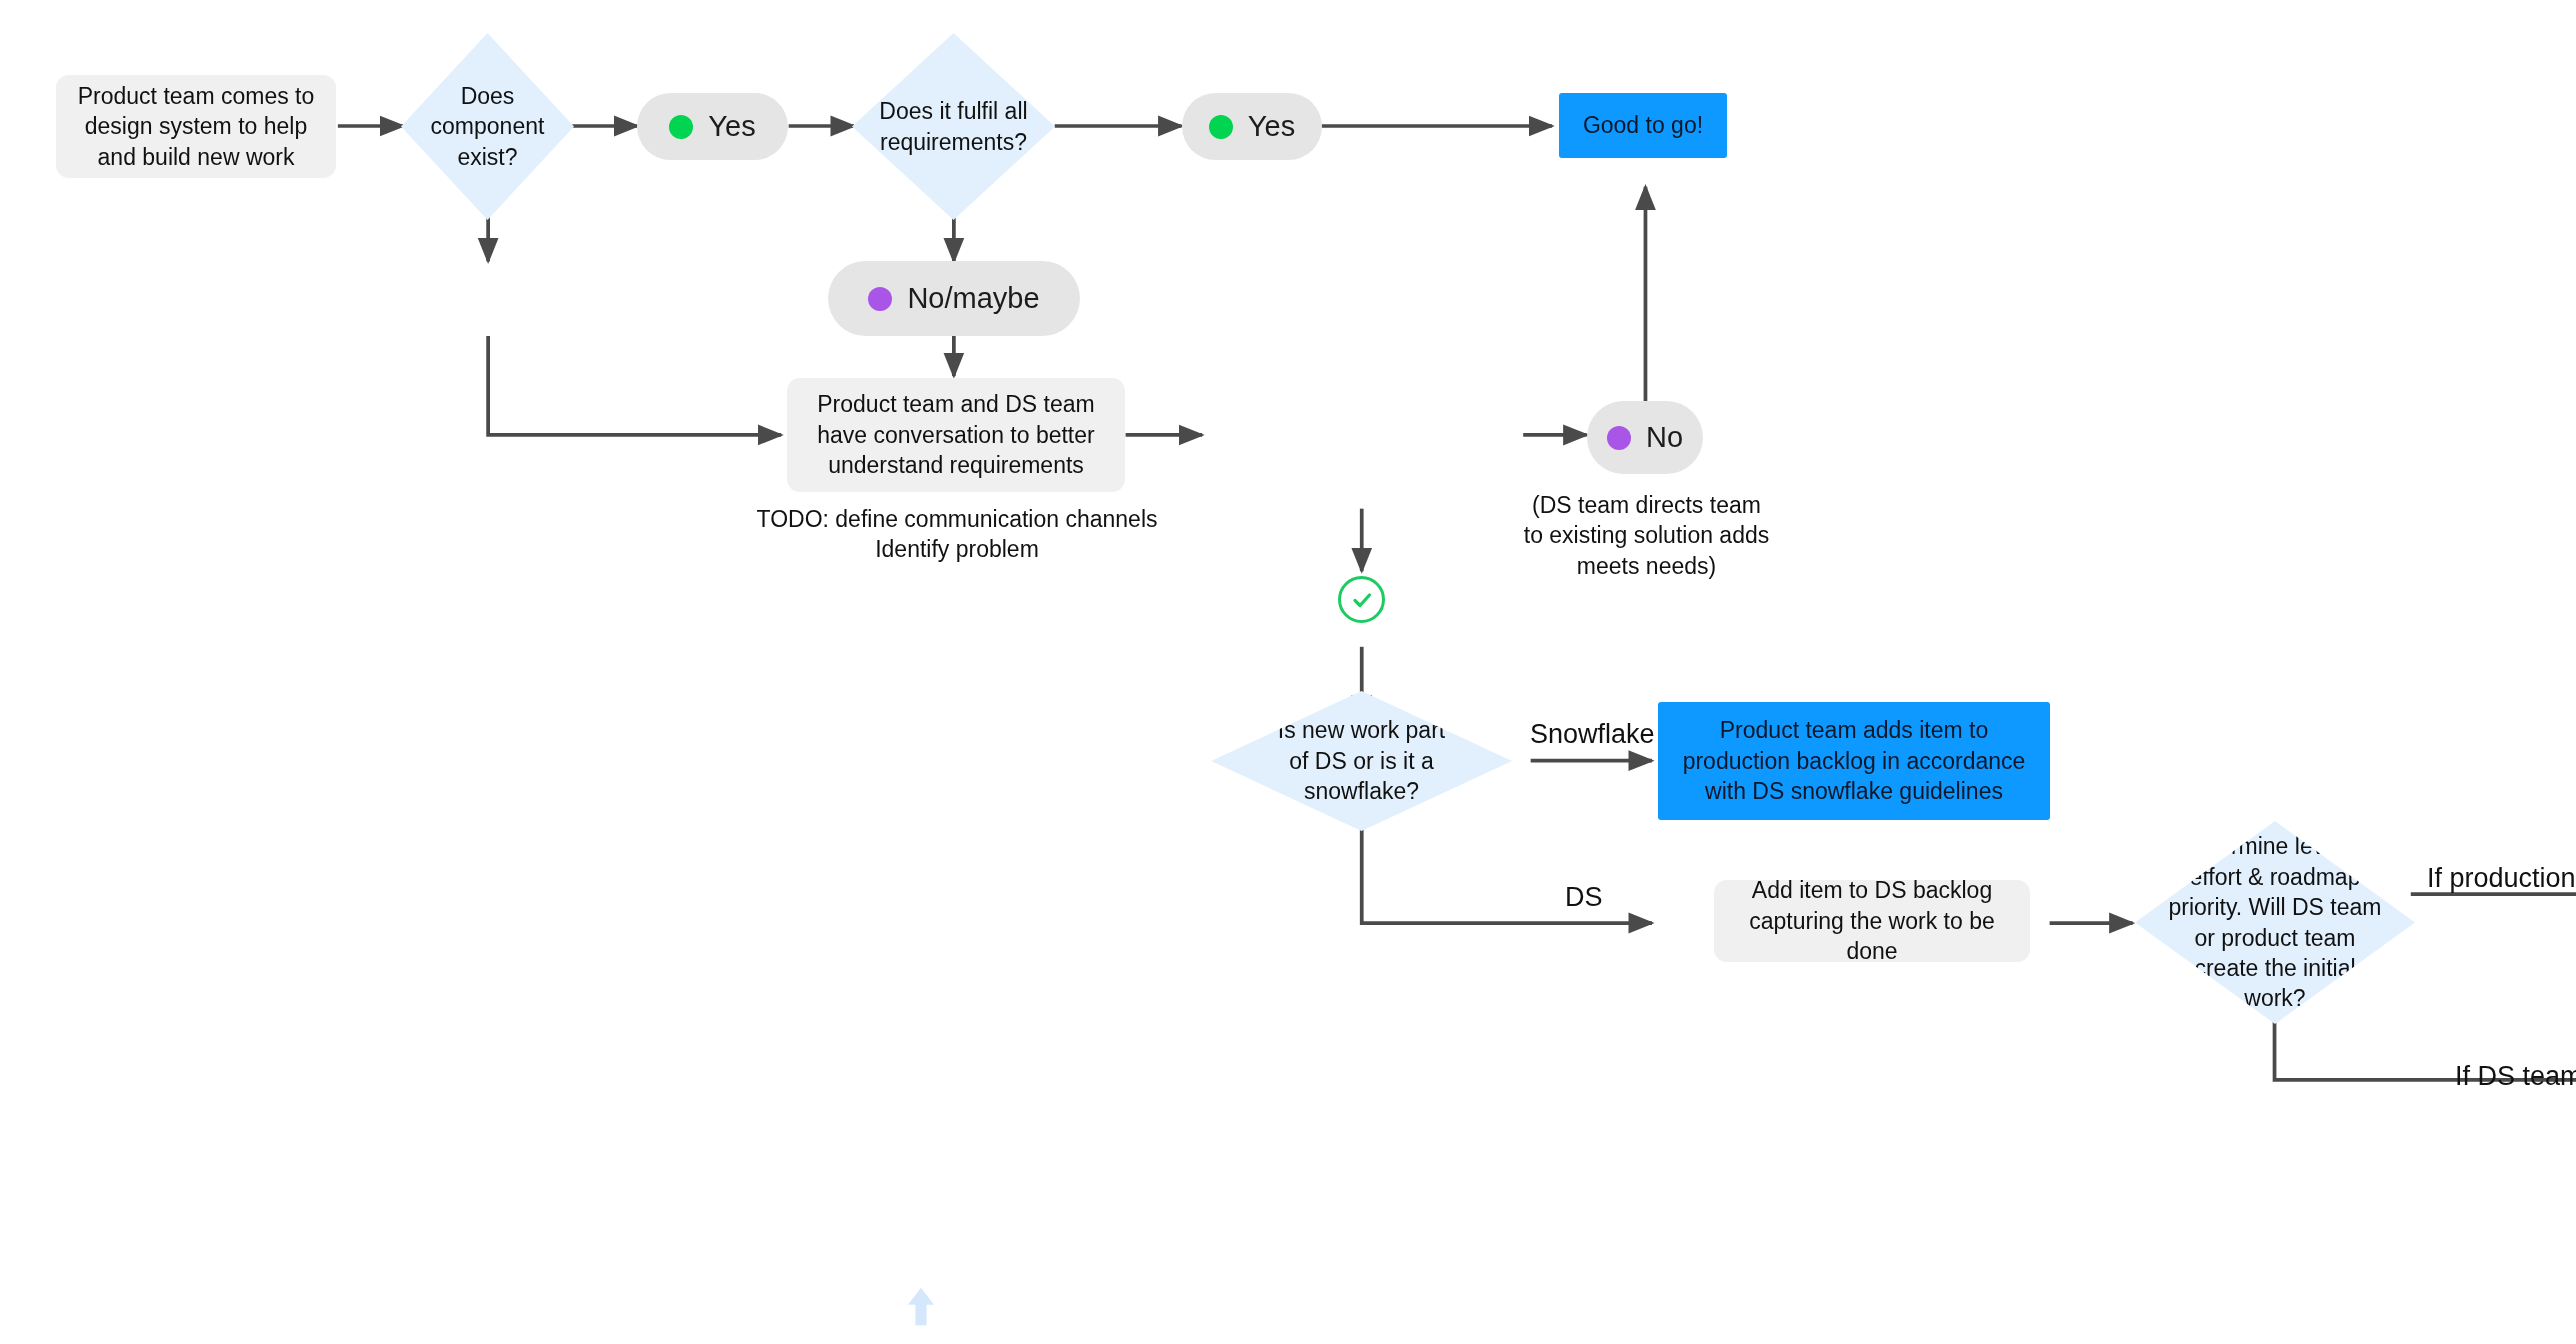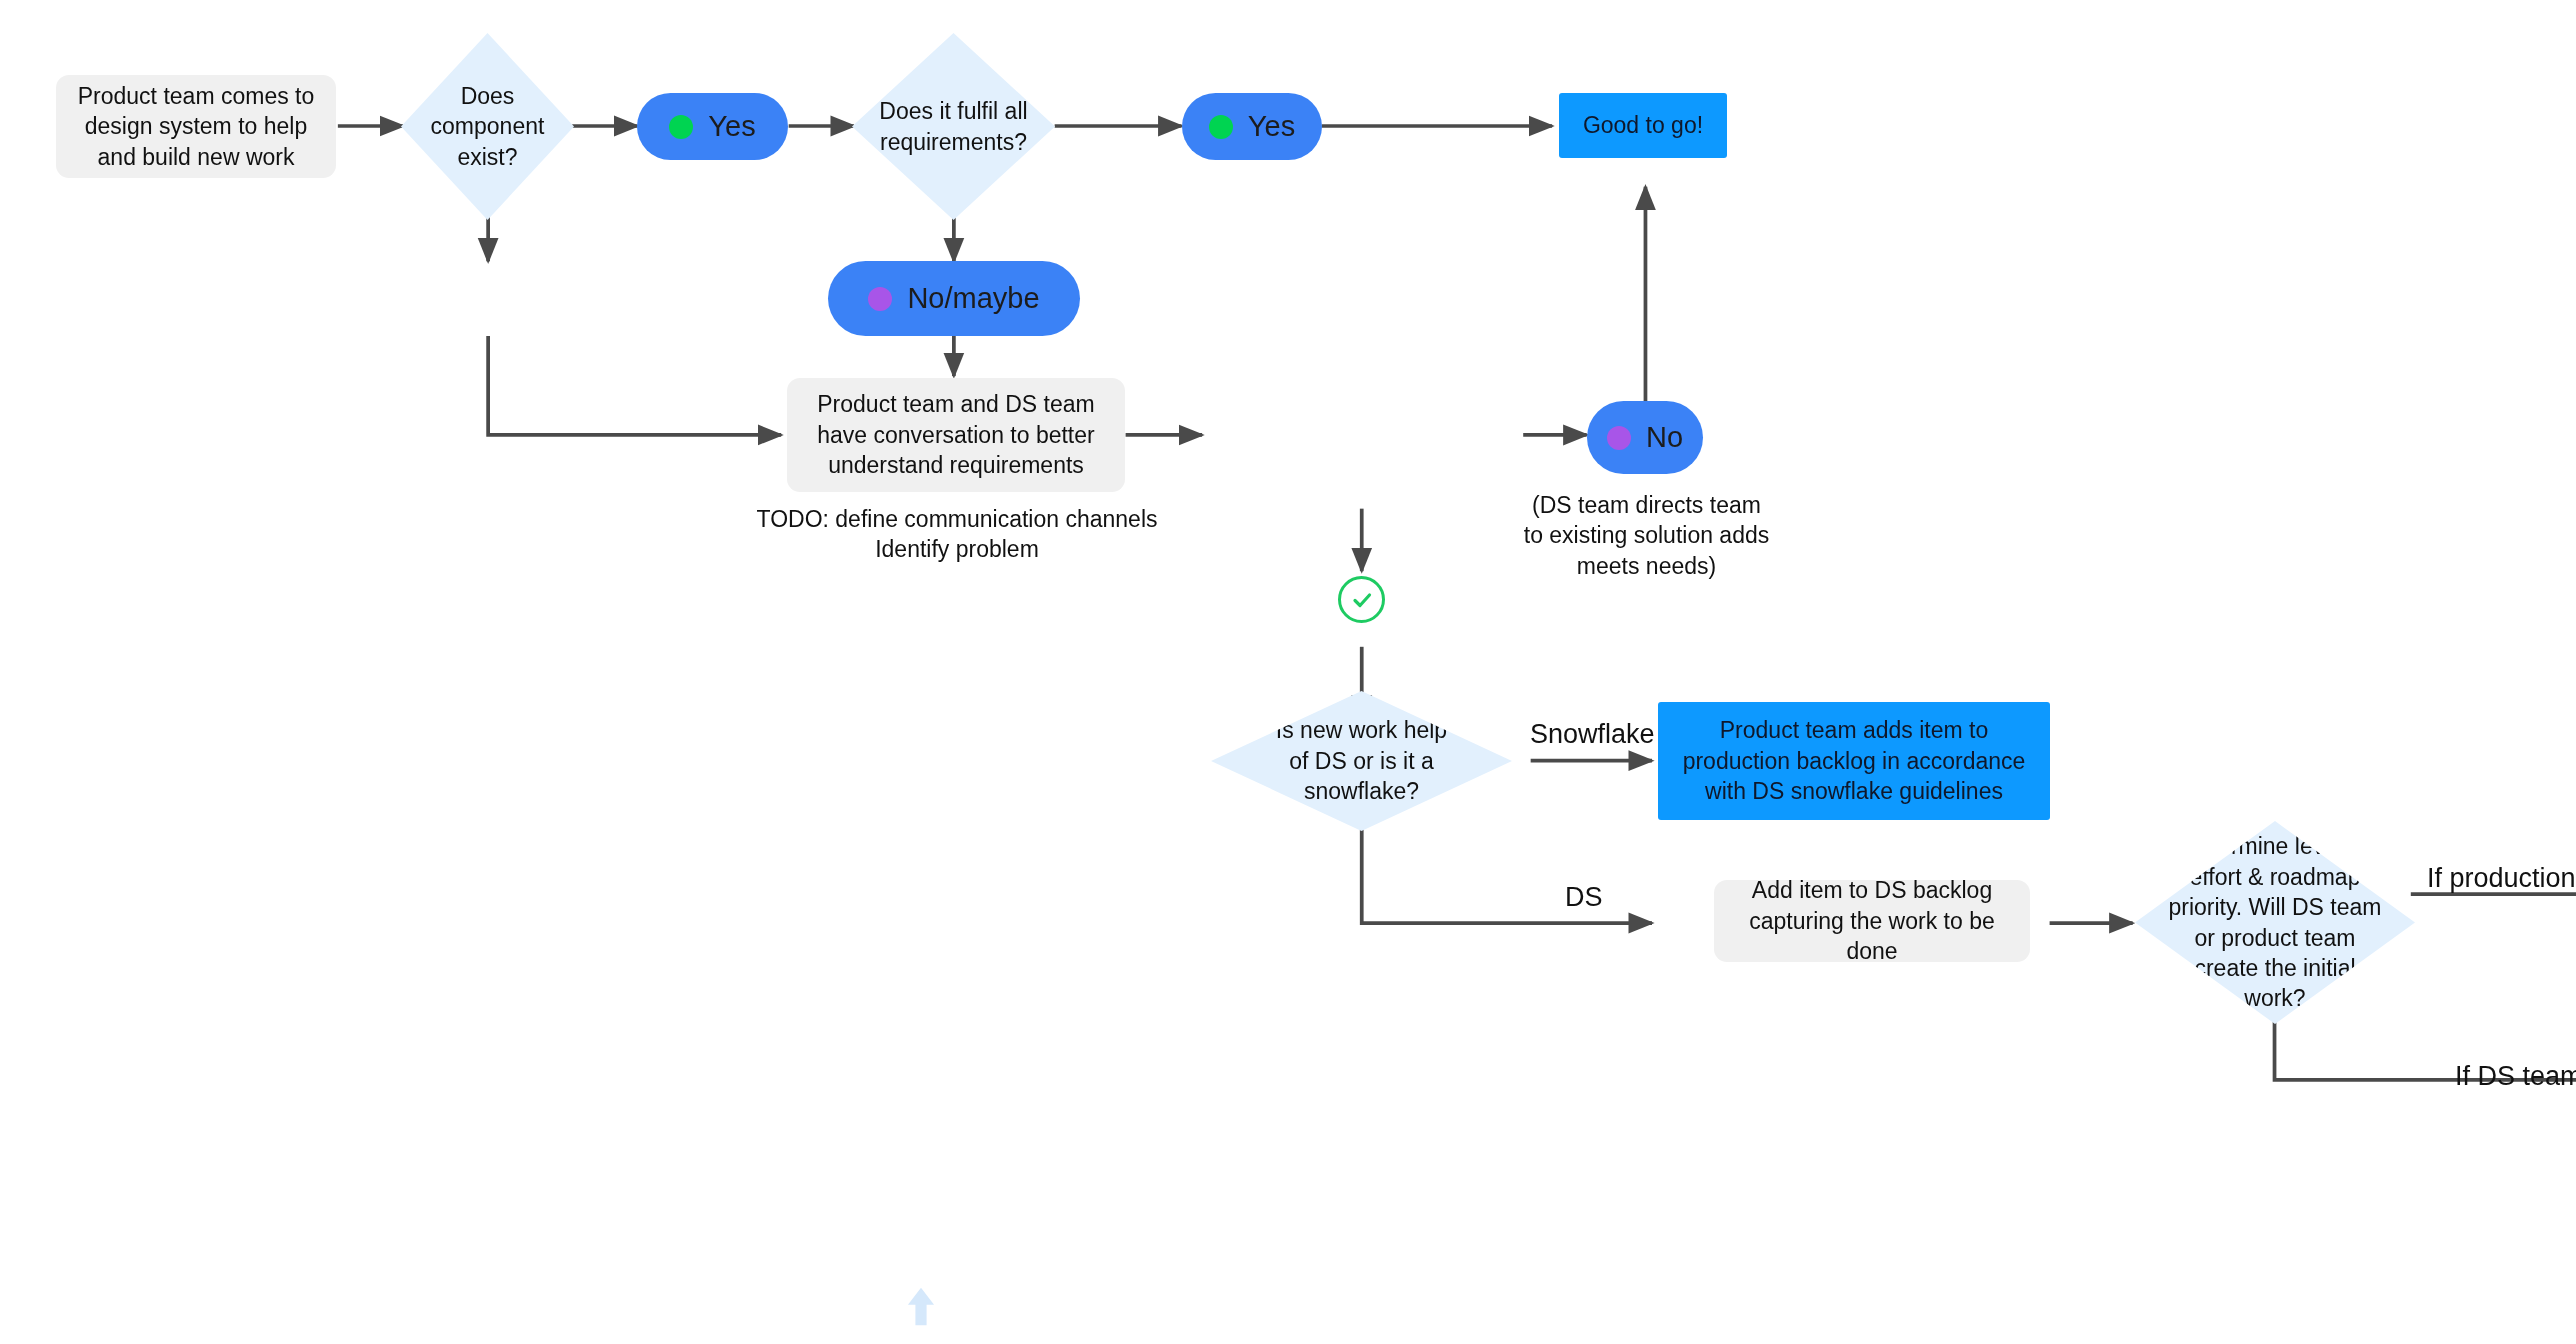--- a/index.html
+++ b/index.html
@@ -54,21 +54,21 @@
     font-size:23px;
     -webkit-clip-path:polygon(50% 0,100% 50%,50% 100%,0 50%);
     clip-path:polygon(50% 0,100% 50%,50% 100%,0 50%);
   }
   .decision .dtext{
     max-width:72%;
     pointer-events:none;
   }
   
   .chip{
-    background:#3b82f6;
+    background:#e5e5e5;
     border-radius:932px;
     font-size:29px;
     color:#1c1c1c;
     display:flex;
     flex-direction:row;
     align-items:center;
     justify-content:center;
     gap:15px;
     padding:0 24px;
   }
@@ -211,21 +211,21 @@
 to existing solution adds
 meets needs)</div>
 
   <div class="check-badge" style="left:1338px;top:576px;">
     <svg width="24" height="24" viewBox="0 0 24 24" aria-hidden="true">
       <path d="M5 12.5 L10 17.5 L19.5 7" stroke="#1ecb62" stroke-width="3.2" fill="none" stroke-linecap="round" stroke-linejoin="round"></path>
     </svg>
   </div>
 
   <div class="node decision" style="left:1211px;top:691px;width:301px;height:140px;">
-    <span class="dtext" style="max-width:64%;">Is new work help of DS or is it a snowflake?</span>
+    <span class="dtext" style="max-width:64%;">Is new work part of DS or is it a snowflake?</span>
   </div>
 
   <div class="edge-label" style="left:1530px;top:719px;">Snowflake</div>
 
   <div class="node terminal" style="left:1658px;top:702px;width:392px;height:118px;">
     <span>Product team adds item to production backlog in accordance with DS snowflake guidelines</span>
   </div>
 
   <div class="edge-label" style="left:1565px;top:882px;">DS</div>
 

